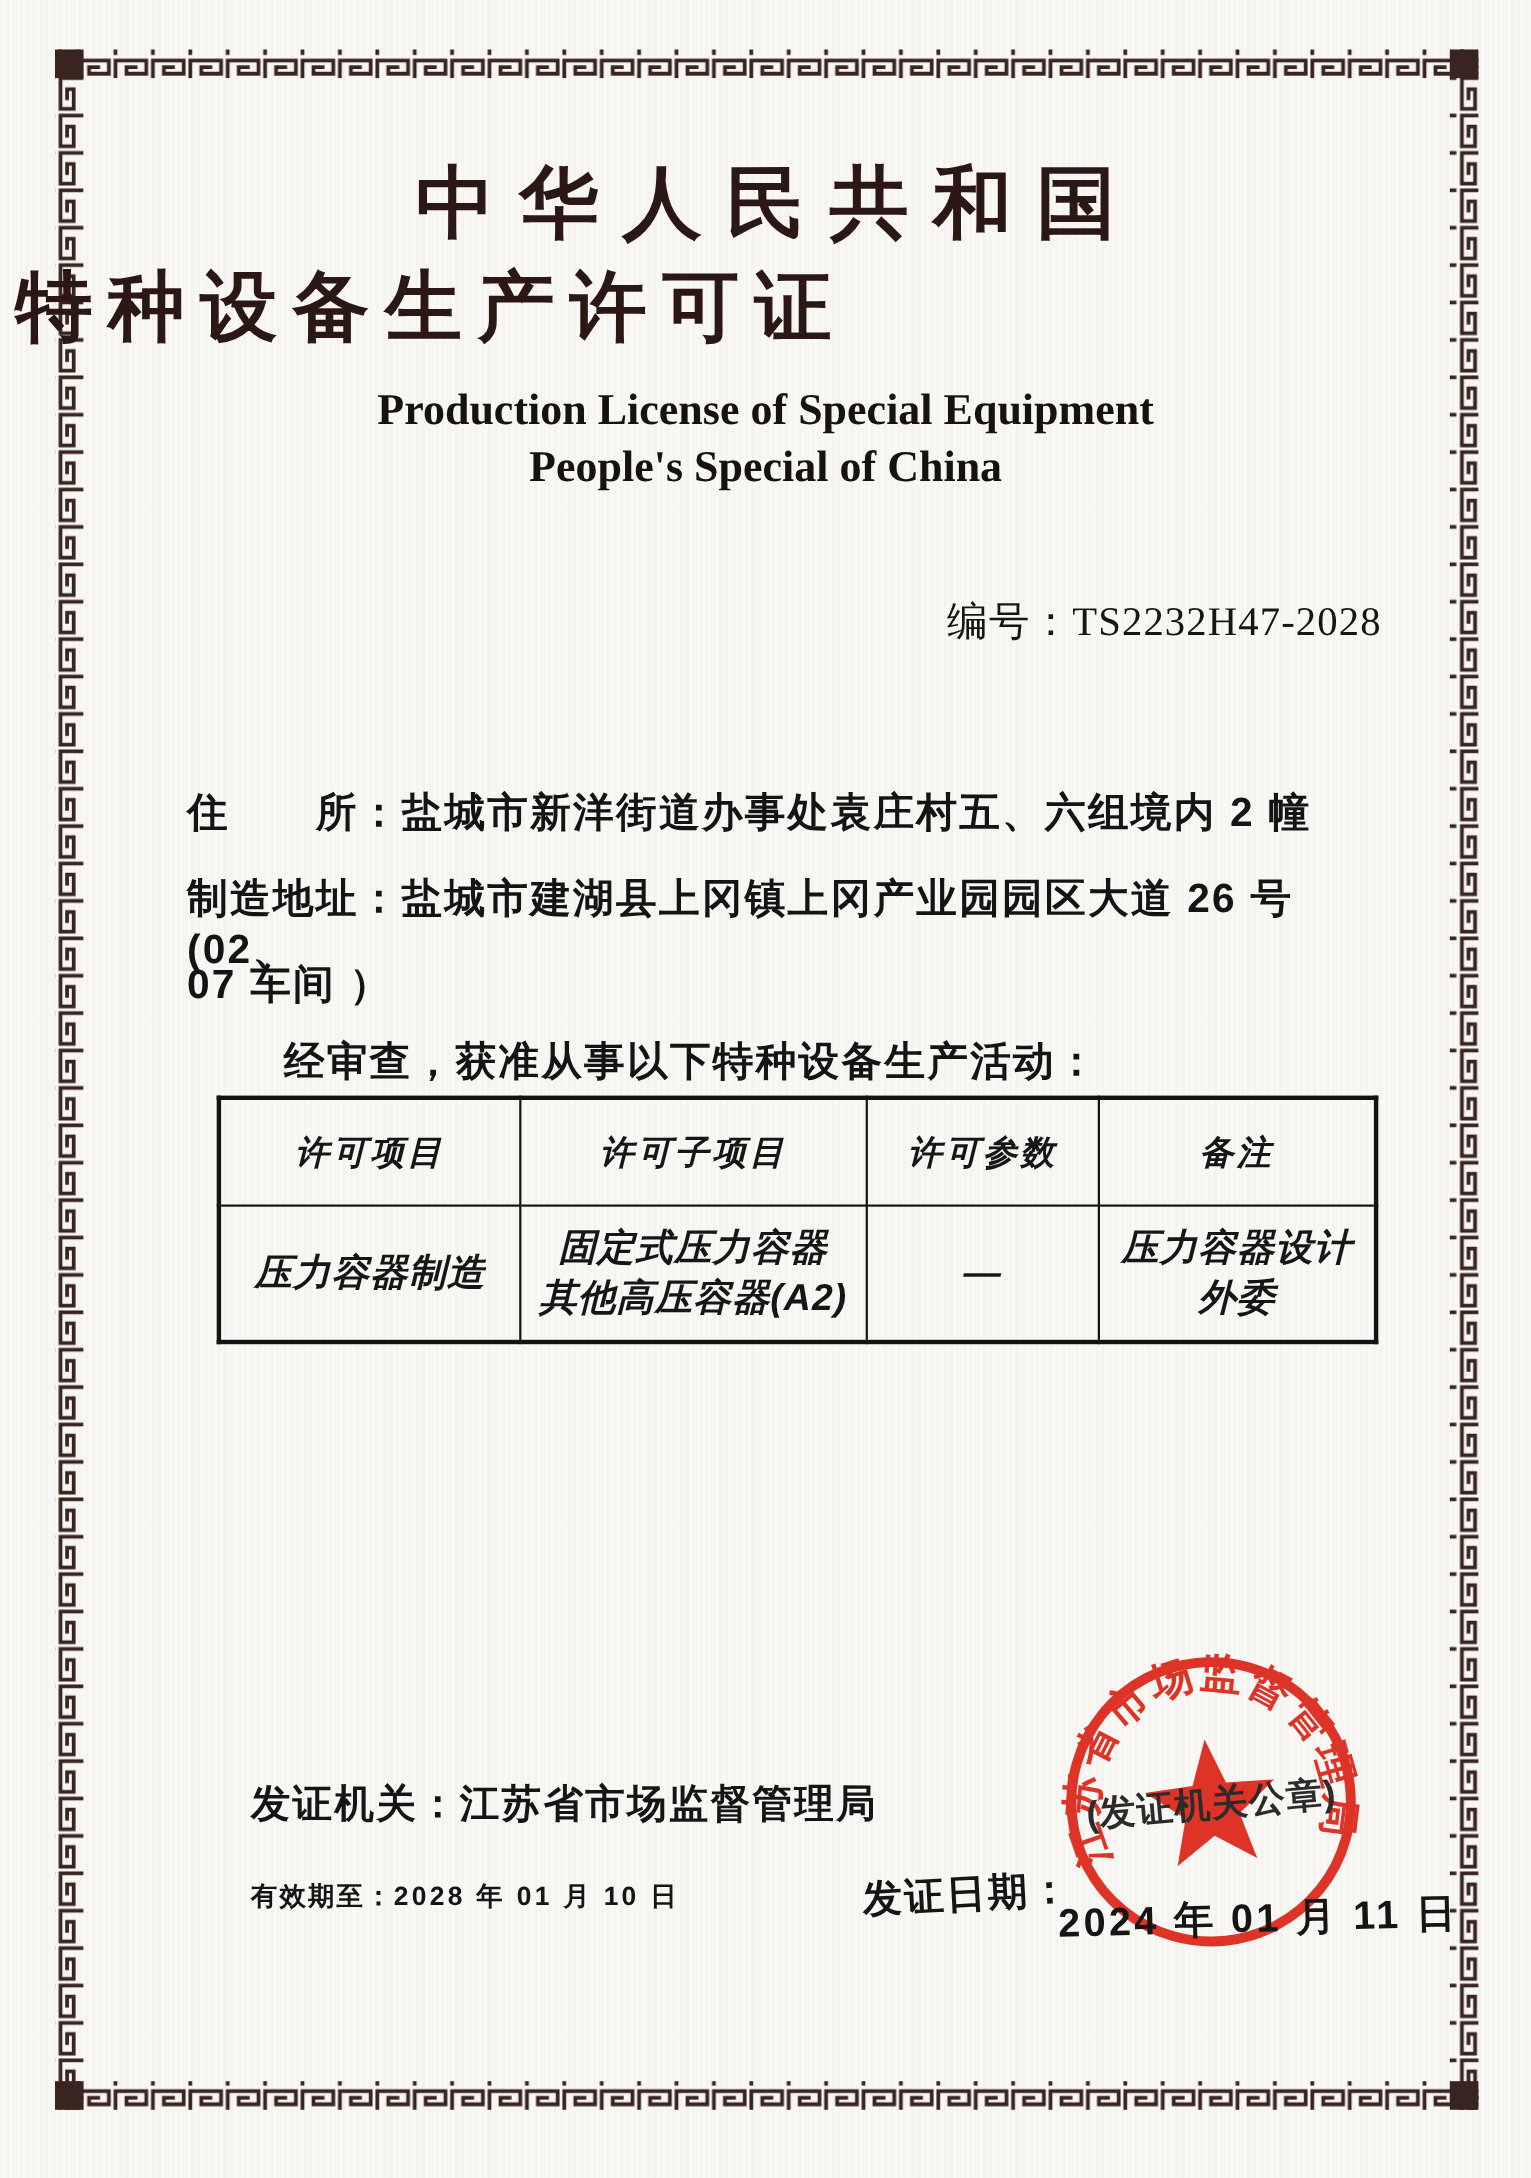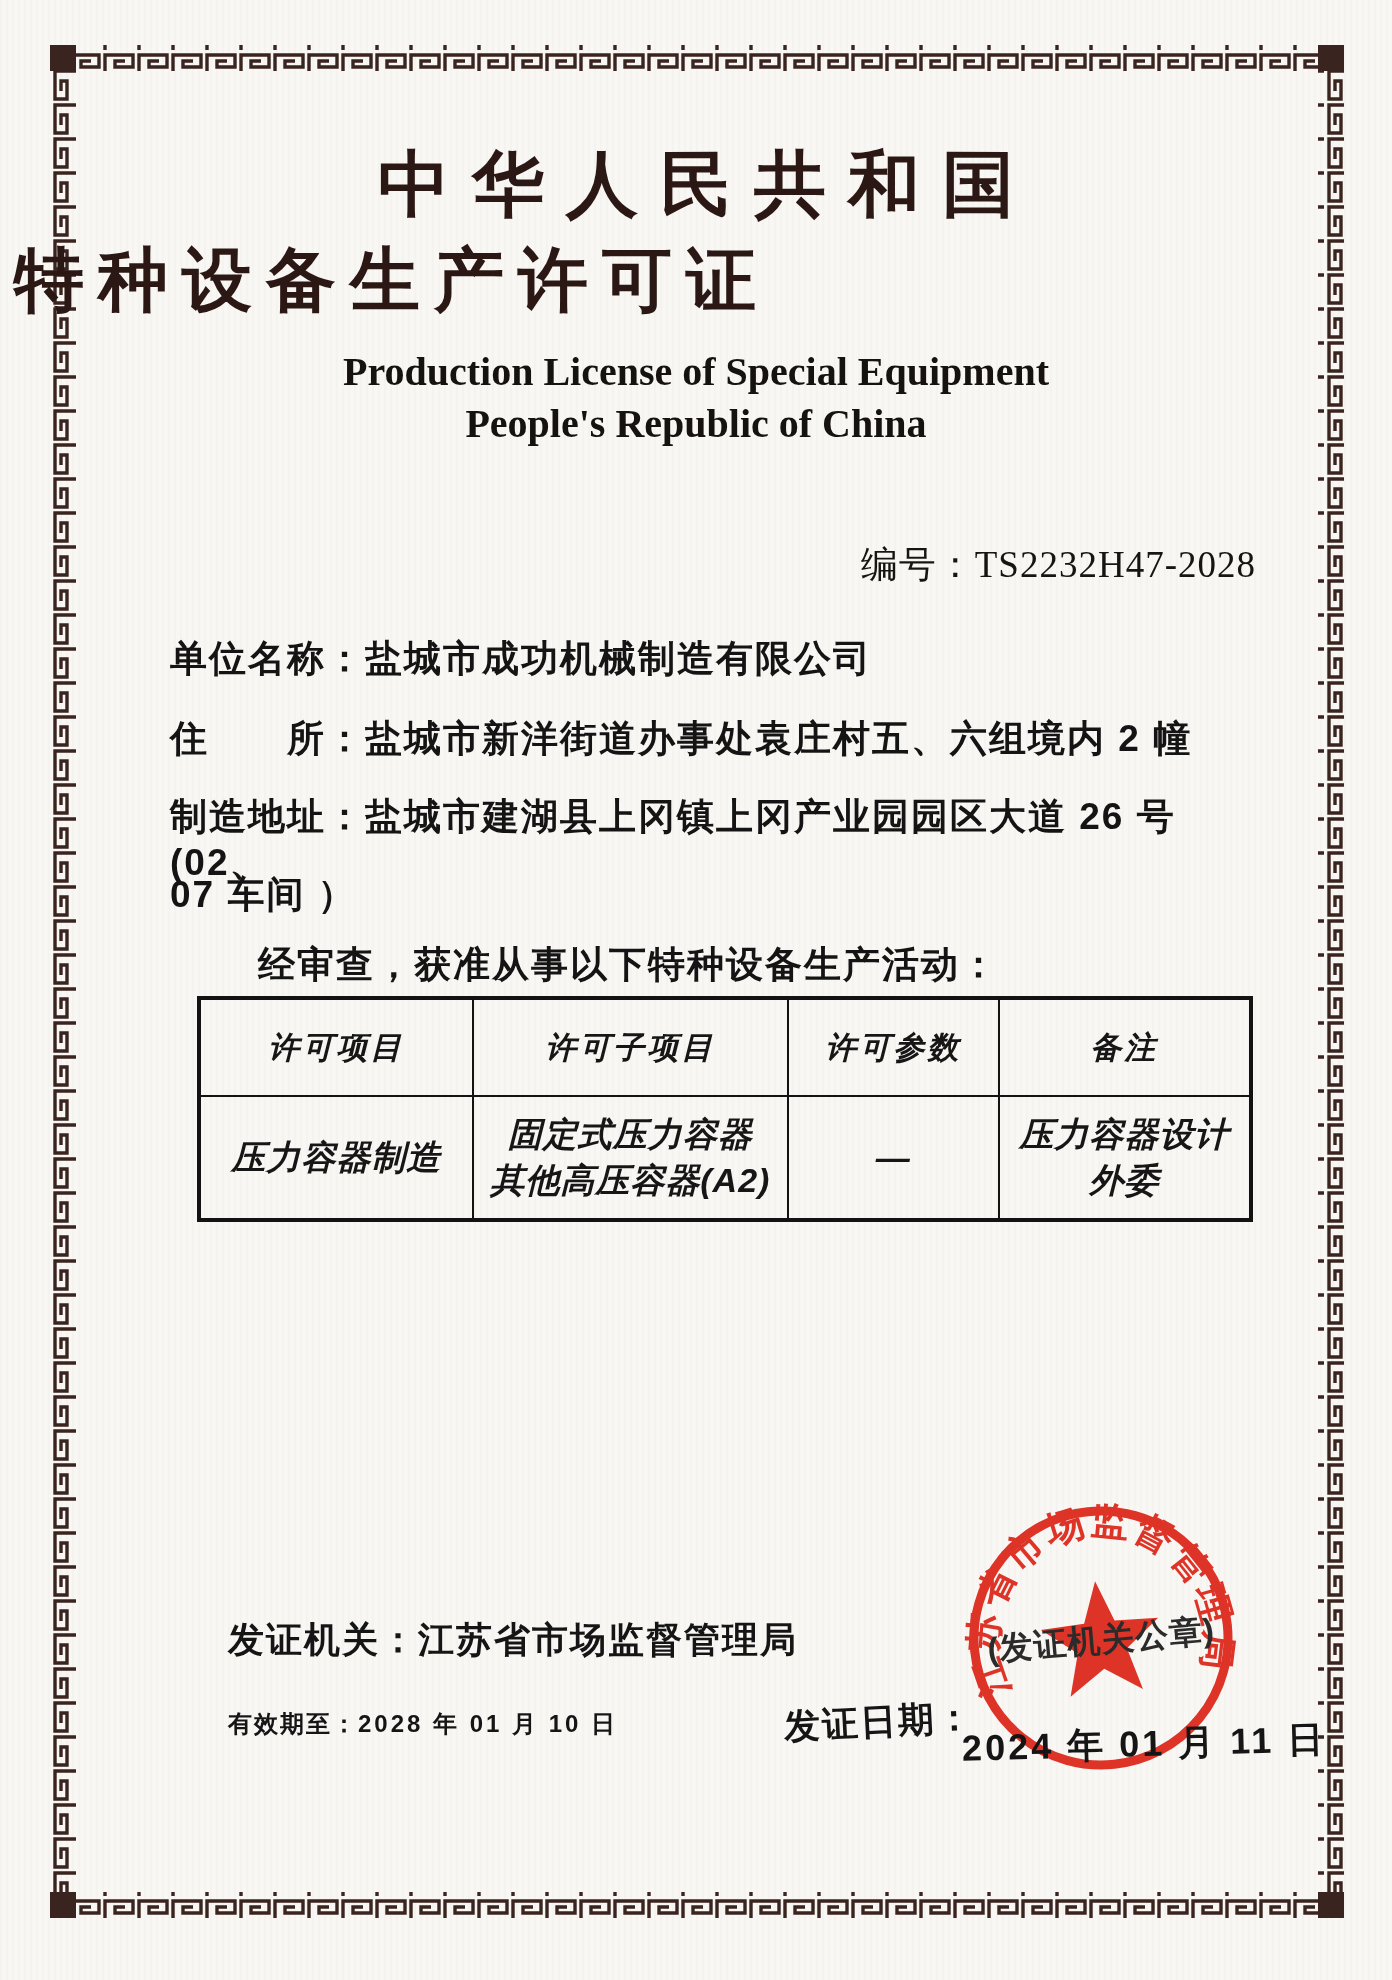--- a/index.html
+++ b/index.html
@@ -123,25 +123,24 @@
     <rect x="1318" y="45" width="26" height="1873" fill="url(#gkV)"></rect>
     <rect x="50" y="45" width="26" height="26" fill="#3a2420"></rect>
     <rect x="1318" y="45" width="26" height="26" fill="#3a2420"></rect>
     <rect x="50" y="1892" width="26" height="26" fill="#3a2420"></rect>
     <rect x="1318" y="1892" width="26" height="26" fill="#3a2420"></rect>
   </svg>
 
   <div class="abs t-cn1">中华人民共和国</div>
   <div class="abs t-cn2">特种设备生产许可证</div>
   <div class="abs t-en t-en1">Production License of Special Equipment</div>
-  <div class="abs t-en t-en2">People's Republic of China</div>
+  <div class="abs t-en t-en2">People's Special of China</div>
 
   <div class="abs serial"><span>编号：</span><span>TS2232H47-2028</span></div>
 
-  <div class="abs info-line il1"><span>单位名称：</span><span>盐城市成功机械制造有限公司</span></div>
 
   <div class="abs info-line il2"><span>住　　所：</span><span>盐城市新洋街道办事处袁庄村五、六组境内 2 幢</span></div>
 
   <div class="abs info-line il3"><span>制造地址：</span><span>盐城市建湖县上冈镇上冈产业园园区大道 26 号(02、</span></div>
 
   <div class="abs info-line il4">07 车间 ）</div>
 
   <div class="abs intro">经审查，获准从事以下特种设备生产活动：</div>
 
   <table class="abs lic-table">

